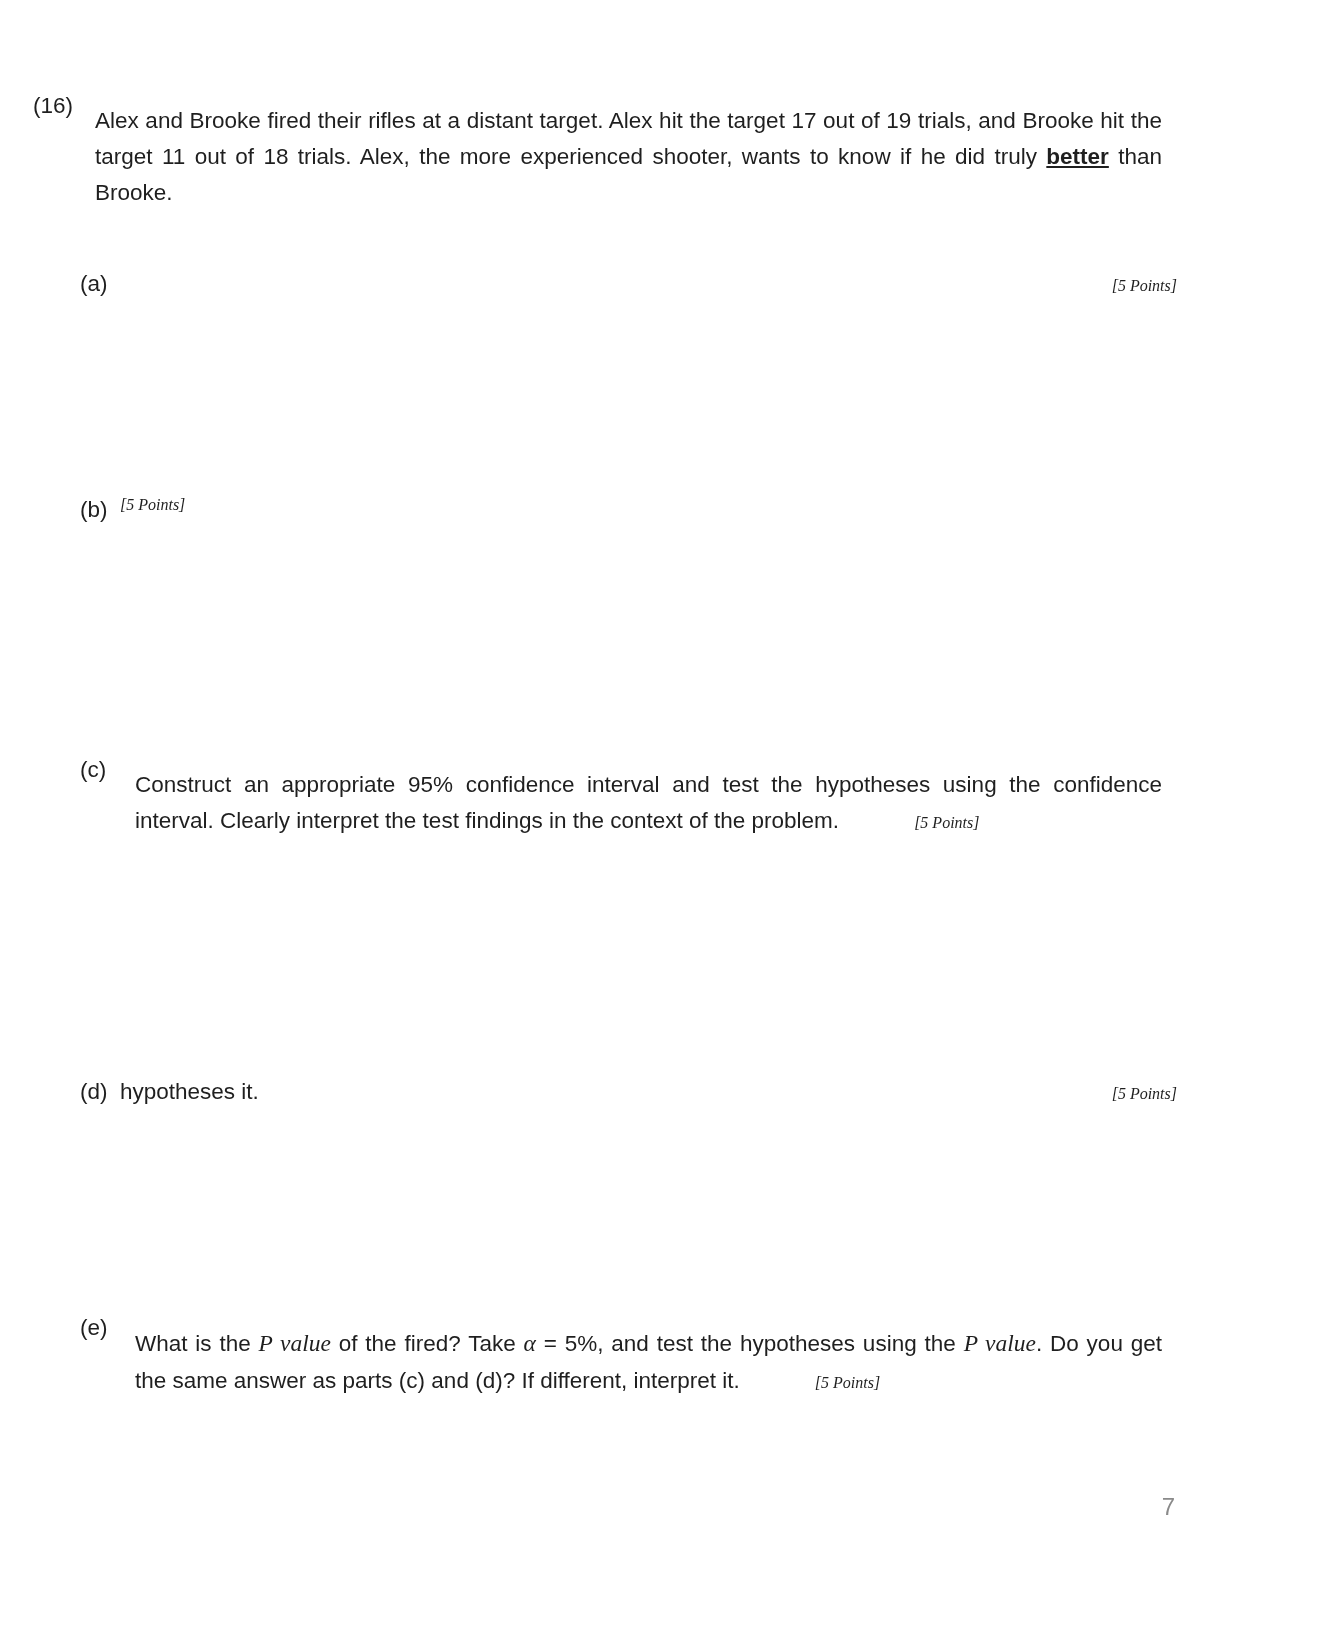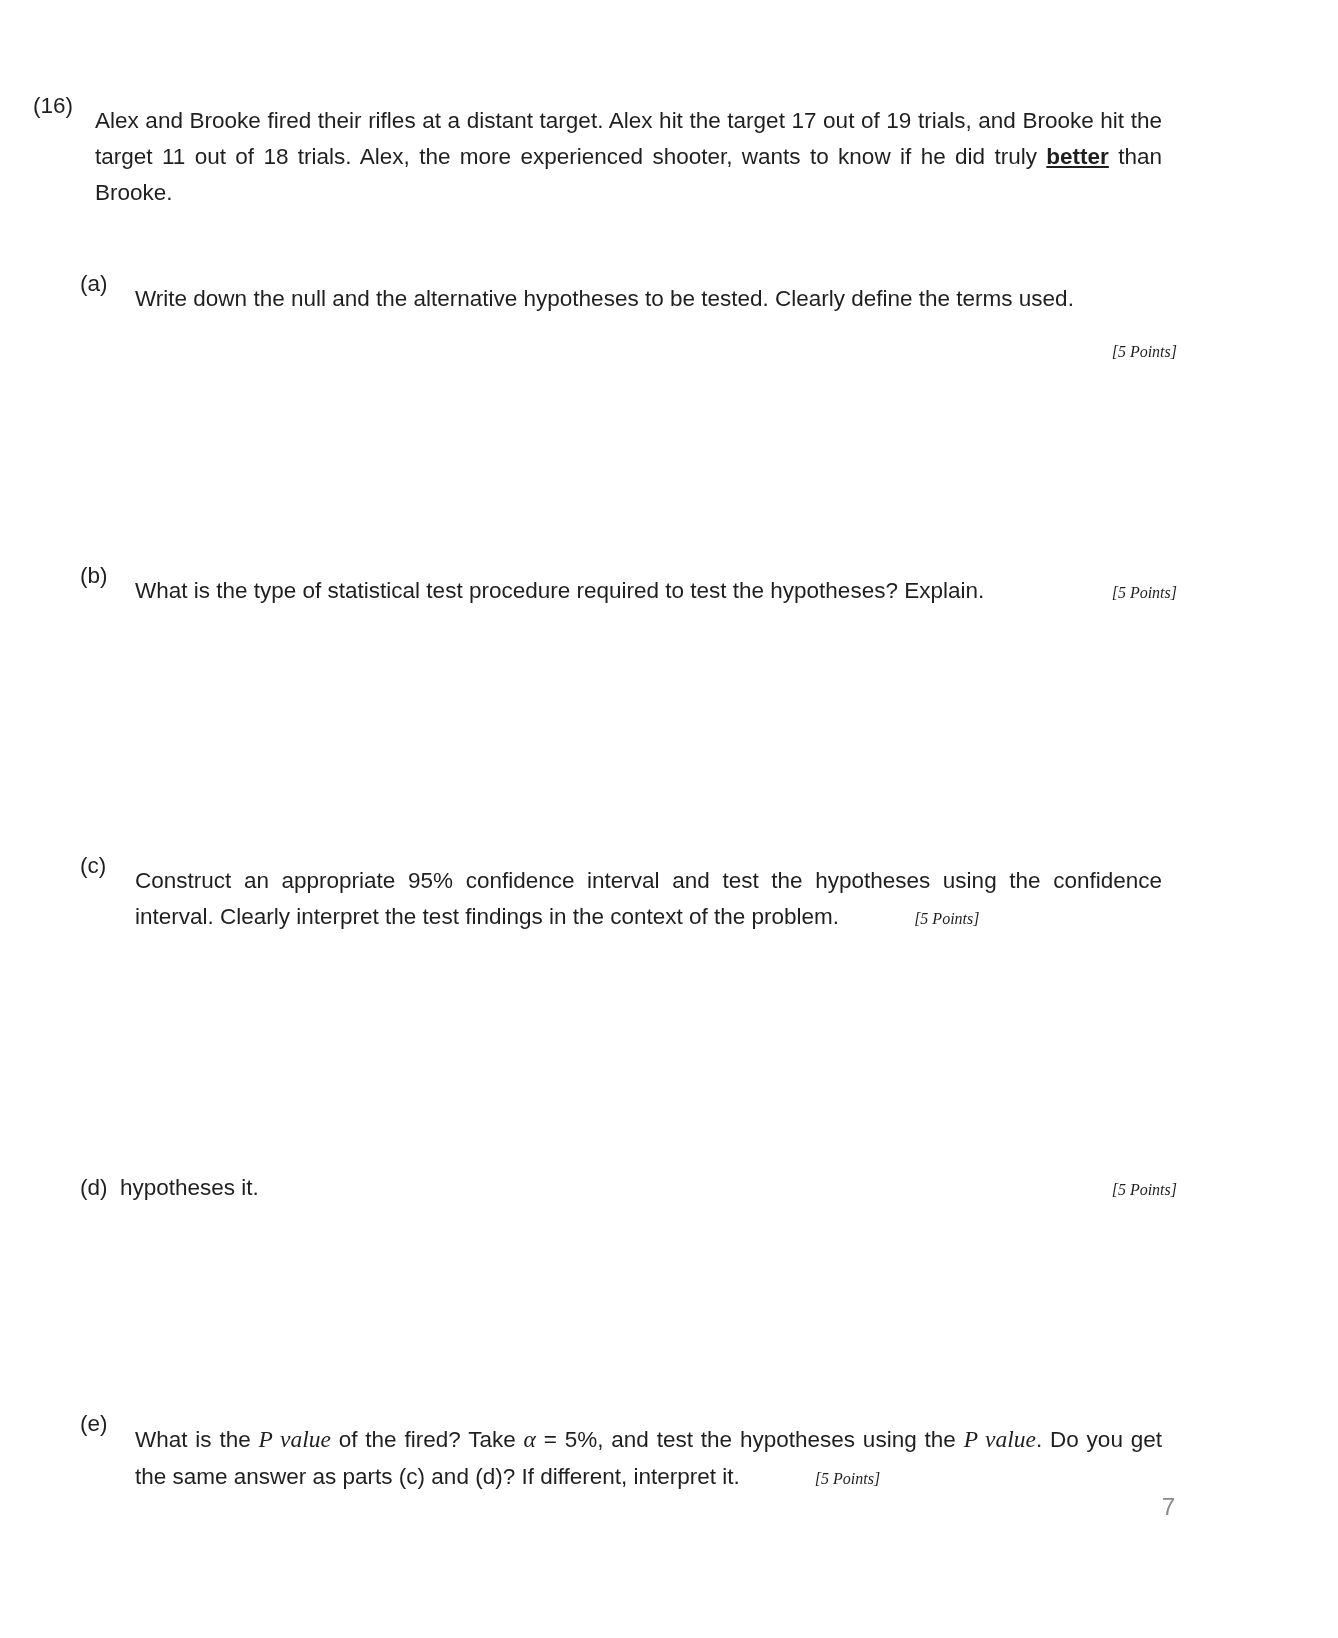--- a/index.html
+++ b/index.html
@@ -101,32 +101,30 @@
     <p class="q-intro-text">
       <span>Alex and Brooke fired their rifles at a distant target. Alex hit the target 17 out of 19 trials, and Brooke hit the target 11 out of 18 trials. Alex, the more experienced shooter, wants to know if he did truly </span><span class="bold-underline">better</span><span> than Brooke.</span>
     </p>
   </div>
 
   <div class="items">
 
     <div class="item item-a">
       <span class="item-label">(a)</span>
       <div class="item-body">
-        <p>Write down the null and the alternative hypotheses to be tested. Clearly define the terms used.</p>
         <div class="points-line-right">
           <span class="points">[5 Points]</span>
         </div>
       </div>
     </div>
 
     <div class="item item-b">
       <span class="item-label">(b)</span>
       <div class="item-body">
         <div class="row-between">
-          <p>What is the type of statistical test procedure required to test the hypotheses? Explain.</p>
           <span class="points">[5 Points]</span>
         </div>
       </div>
     </div>
 
     <div class="item item-c">
       <span class="item-label">(c)</span>
       <div class="item-body">
         <p class="just">
           <span>Construct an appropriate 95% confidence interval and test the hypotheses using the confidence interval. Clearly interpret the test findings in the context of the problem.</span><span class="points points-inline">[5 Points]</span>

